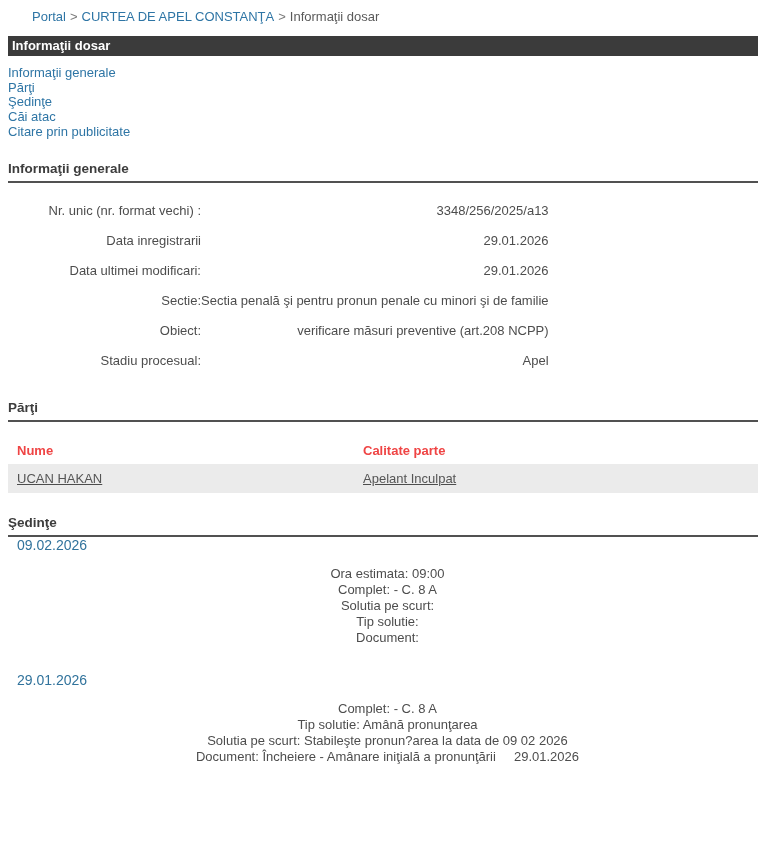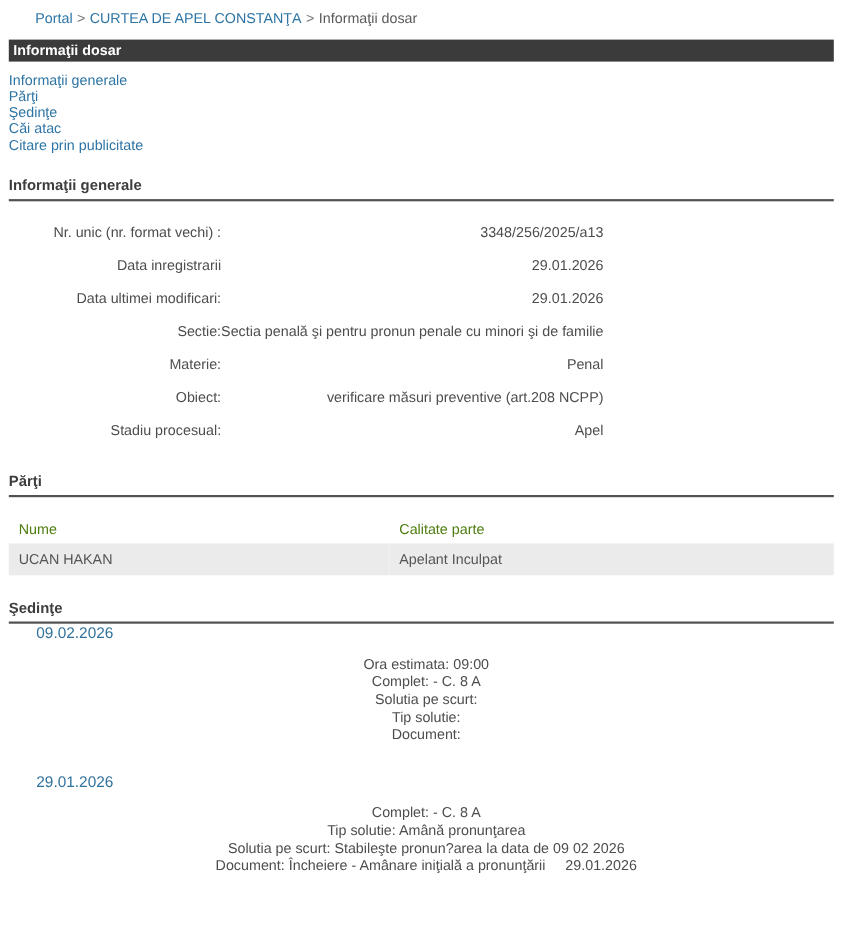--- a/index.html
+++ b/index.html
@@ -59,38 +59,38 @@
 
   
   .info-table { margin-top: 13px; border-collapse: collapse; text-align: right; }
   .info-table td { padding: 7.5px 0; vertical-align: top; font-size: 13px; }
   .info-table td.lbl { width: 193px; padding-left: 4px; }
   .info-table td.val { }
 
   
   .parties-table { margin-top: 15px; border-collapse: collapse; width: 750px; }
   .parties-table th {
-    text-align: left; font-weight: normal; color: #4d7c0f;
+    text-align: left; font-weight: bold; color: #ef4444;
     font-size: 13px; padding: 6px 0 6px 9px;
   }
   .parties-table th.col-name { width: 346px; }
   .parties-table td {
     font-size: 13px; padding: 7px 0 7px 9px; color: #555555;
   }
-  .parties-table tr.data-row { background: #ebebeb; }
+  .parties-table tr.data-row { background: #ebebeb; text-decoration: underline; }
 
   
   .hearing { }
   .hearing-date {
     display: inline-block;
     color: #31739c;
     font-size: 14px;
     text-decoration: none;
     cursor: pointer;
-    margin-left: 25px;
+    margin-left: 9px;
   }
   .hearing:first-of-type .hearing-date { margin-top: 27px; }
   .hearing + .hearing .hearing-date { margin-top: 26px; }
   .hearing-details { margin-top: 13px; margin-left: 9px; }
   .hearing-details div {
     font-size: 13px;
     line-height: 16px;
     color: #4d4d4d;
     white-space: pre-wrap;
     text-align: center;
@@ -127,24 +127,20 @@
         <td class="lbl">Data inregistrarii</td>
         <td class="val">29.01.2026</td>
       </tr>
       <tr>
         <td class="lbl">Data ultimei modificari:</td>
         <td class="val">29.01.2026</td>
       </tr>
       <tr>
         <td class="lbl">Sectie:</td>
         <td class="val">Sectia penală şi pentru pronun penale cu minori şi de familie</td>
-      </tr>
-      <tr>
-        <td class="lbl">Materie:</td>
-        <td class="val">Penal</td>
       </tr>
       <tr>
         <td class="lbl">Obiect:</td>
         <td class="val">verificare măsuri preventive (art.208 NCPP)</td>
       </tr>
       <tr>
         <td class="lbl">Stadiu procesual:</td>
         <td class="val">Apel</td>
       </tr>
     </tbody>

